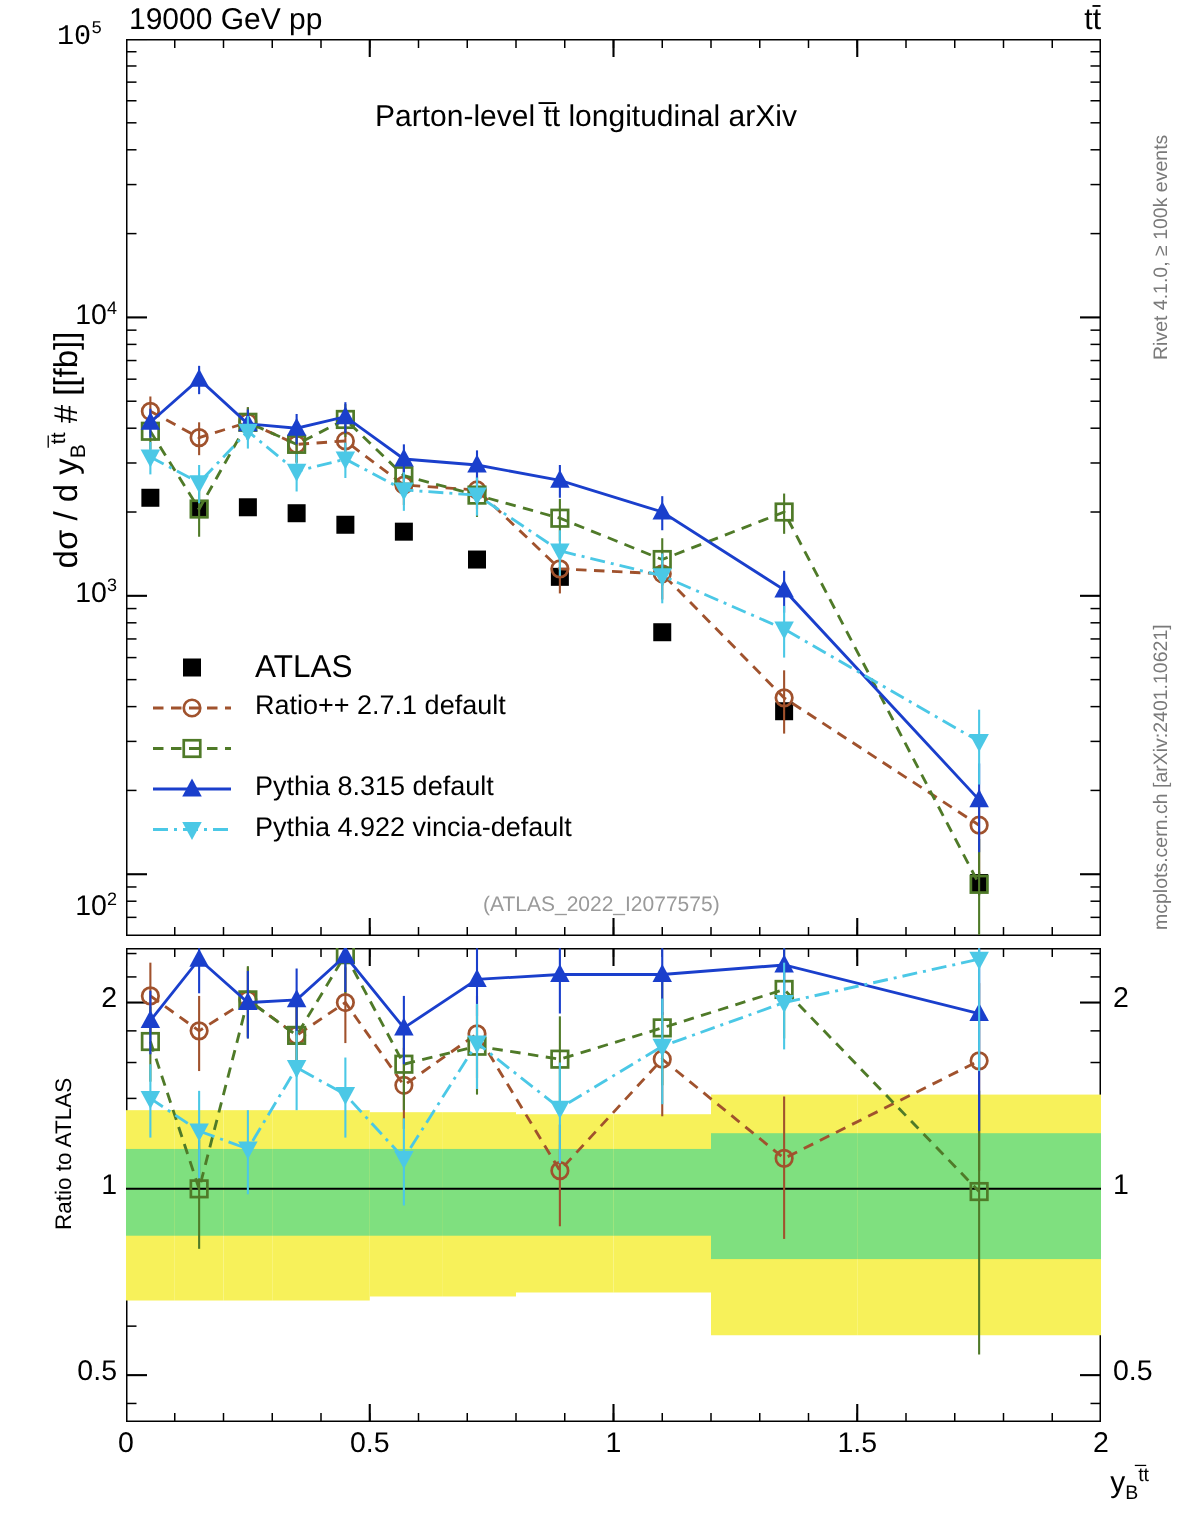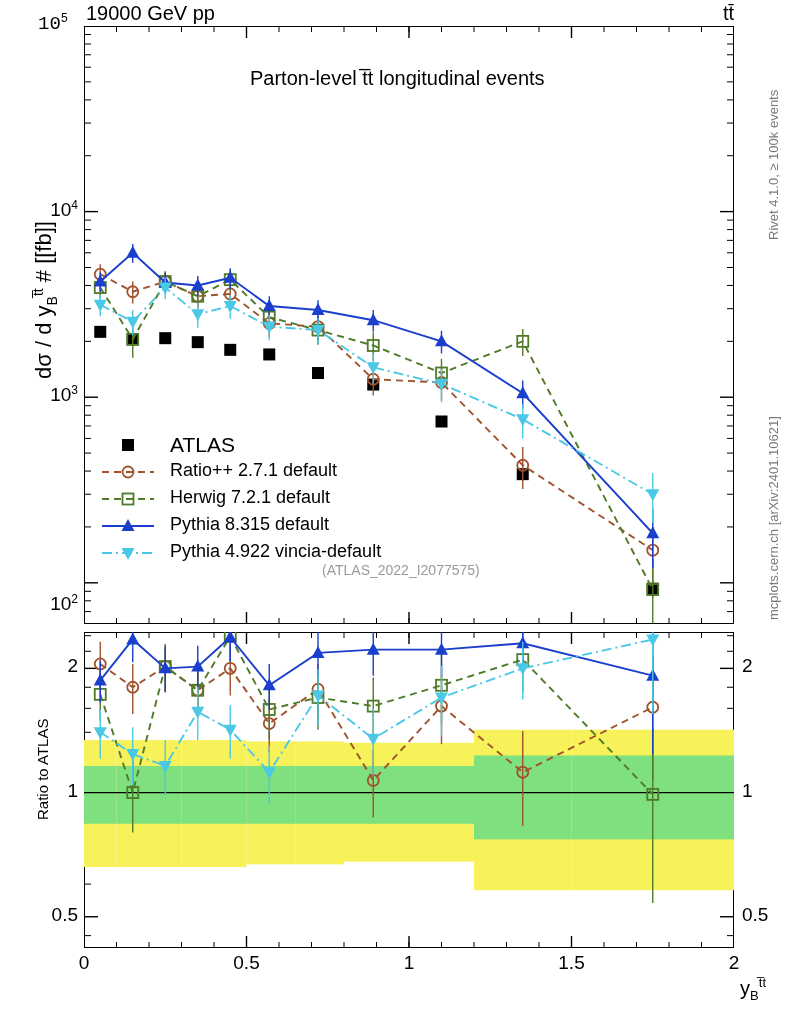--- a/index.html
+++ b/index.html
@@ -466,24 +466,24 @@
 
   <div class="abs" style="left:22px;top:700px;">
     <div style="transform:rotate(-90deg);transform-origin:left top;position:absolute;left:12px;top:120px;white-space:nowrap;font-size:15px;">Ratio to ATLAS</div>
   </div>
 
   <div class="abs" style="right:20px;top:975px;font-size:20px;">
     y<span style="font-size:13px;vertical-align:sub;">B</span><span style="font-size:13px;vertical-align:super;">t̅t</span>
   </div>
 
   <div class="abs txt plotlabel" style="left:250px;top:67px;">
-    Parton-level t̅t longitudinal events
-  </div>
-
-  <div class="abs txt watermark" style="left:322px;top:562px;">(ATLAS_2022_I2077575)</div>
+    Parton-level t̅t longitudinal arXiv
+  </div>
+
+  <div class="abs txt watermark" style="left:322px;top:594px;">(ATLAS_2022_I2077575)</div>
 
   <div class="abs" style="left:752px;top:40px;">
     <div class="rightlab" style="transform:rotate(-90deg);transform-origin:left top;position:absolute;left:14px;top:200px;white-space:nowrap;">Rivet 4.1.0, ≥ 100k events</div>
   </div>
   <div class="abs" style="left:752px;top:330px;">
     <div class="rightlab" style="transform:rotate(-90deg);transform-origin:left top;position:absolute;left:14px;top:290px;white-space:nowrap;">mcplots.cern.ch [arXiv:2401.10621]</div>
   </div>
 
   <div class="abs" id="legend" style="left:100px;top:432px;width:330px;">
       <div style="position: relative; height: 27px;">
@@ -497,21 +497,20 @@
           <line x1="2" y1="12" x2="54" y2="12" stroke="#a0522d" stroke-width="1.9" stroke-dasharray="7,5"></line>
           <circle cx="28" cy="12" r="5.5" fill="none" stroke="#a0522d" stroke-width="1.8"></circle>
         </svg>
         <span style="position: absolute; left: 70px; top: 1px; font-size: 18px; white-space: nowrap;">Ratio++ 2.7.1 default</span>
       </div>
       <div style="position: relative; height: 27px;">
         <svg width="56" height="24" style="position: absolute; left: 0px; top: 1px;">
           <line x1="2" y1="12" x2="54" y2="12" stroke="#4f7a28" stroke-width="1.9" stroke-dasharray="7,5"></line>
           <rect x="22.5" y="6.5" width="11" height="11" fill="none" stroke="#4f7a28" stroke-width="1.8"></rect>
         </svg>
-        <span style="position: absolute; left: 70px; top: 1px; font-size: 18px; white-space: nowrap;">Herwig 7.2.1 default</span>
       </div>
       <div style="position: relative; height: 27px; text-align: center;">
         <svg width="56" height="24" style="position: absolute; left: 0px; top: 1px;">
           <line x1="2" y1="12" x2="54" y2="12" stroke="#1a3fcc" stroke-width="1.9"></line>
           <polygon points="28,5 21.5,17 34.5,17" fill="#1a3fcc"></polygon>
         </svg>
         <span style="position: absolute; left: 70px; top: 1px; font-size: 18px; white-space: nowrap;">Pythia 8.315 default</span>
       </div>
       <div style="position: relative; height: 27px;">
         <svg width="56" height="24" style="position: absolute; left: 0px; top: 1px;">

